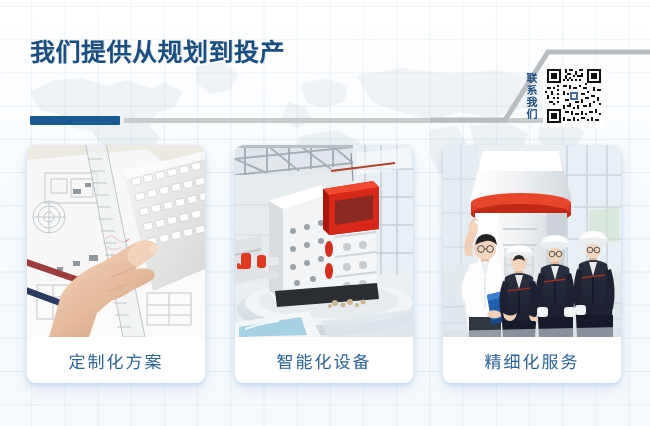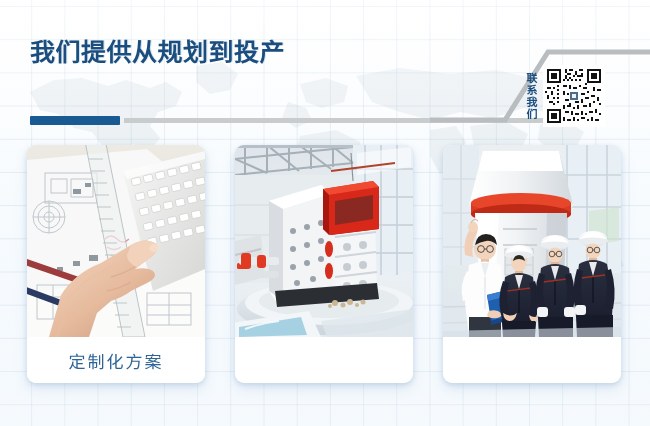--- a/index.html
+++ b/index.html
@@ -637,20 +637,21 @@
           </g>
 
           <g>
             <path d="M-4,178 L74,166 L86,192 L-4,192 Z" fill="#f3f6f8"></path>
             <path d="M4,182 L66,172 L72,190 L4,192 Z" fill="#4aa3c8" opacity=".45"></path>
             <path d="M10,184 q16,-6 34,-8" stroke="#ffffff" stroke-width="2" fill="none" opacity=".8"></path>
           </g>
           <path d="M86,176 L178,164 L178,192 L92,192 Z" fill="#dfe7ec" opacity=".8"></path>
         </svg>
       </div>
+      <div class="card-label">智能化设备</div>
     </div>
 
     <div class="card card-3">
       <div class="card-photo">
         <svg viewBox="0 0 178 192" preserveAspectRatio="xMidYMid slice" aria-hidden="true">
           <defs>
             <linearGradient id="hall3" x1="0" y1="0" x2="0" y2="1">
               <stop offset="0" stop-color="#eef3f6"></stop>
               <stop offset="1" stop-color="#dfe7ec"></stop>
             </linearGradient>
@@ -798,16 +799,17 @@
             <path d="M138,133 L162,130" stroke="#a03024" stroke-width="1.4" fill="none"></path>
             <path d="M134,124 Q128,144 132,164 L140,162 Q136,144 140,126 Z" fill="#1d2132"></path>
             <path d="M168,124 Q174,144 170,164 L162,162 Q166,144 162,126 Z" fill="#1d2132"></path>
             <rect x="132" y="160" width="11" height="10" rx="3" fill="#f2f4f6"></rect>
             <path d="M134,170 L170,170 L170,192 L134,192 Z" fill="#171a28"></path>
           </g>
 
           <path d="M0,186 L178,182 L178,192 L0,192 Z" fill="#d7e0e7" opacity=".6"></path>
         </svg>
       </div>
+      <div class="card-label">精细化服务</div>
     </div>
 
   </div>
 </div>
 
 </body></html>

